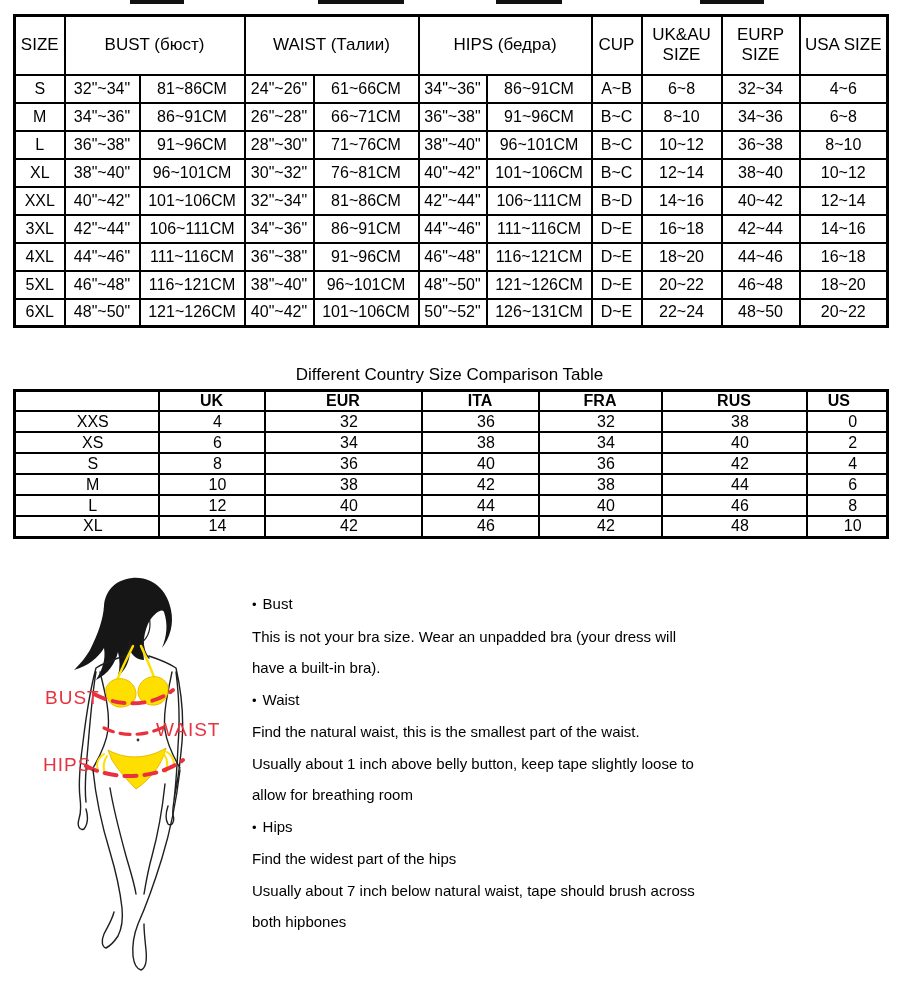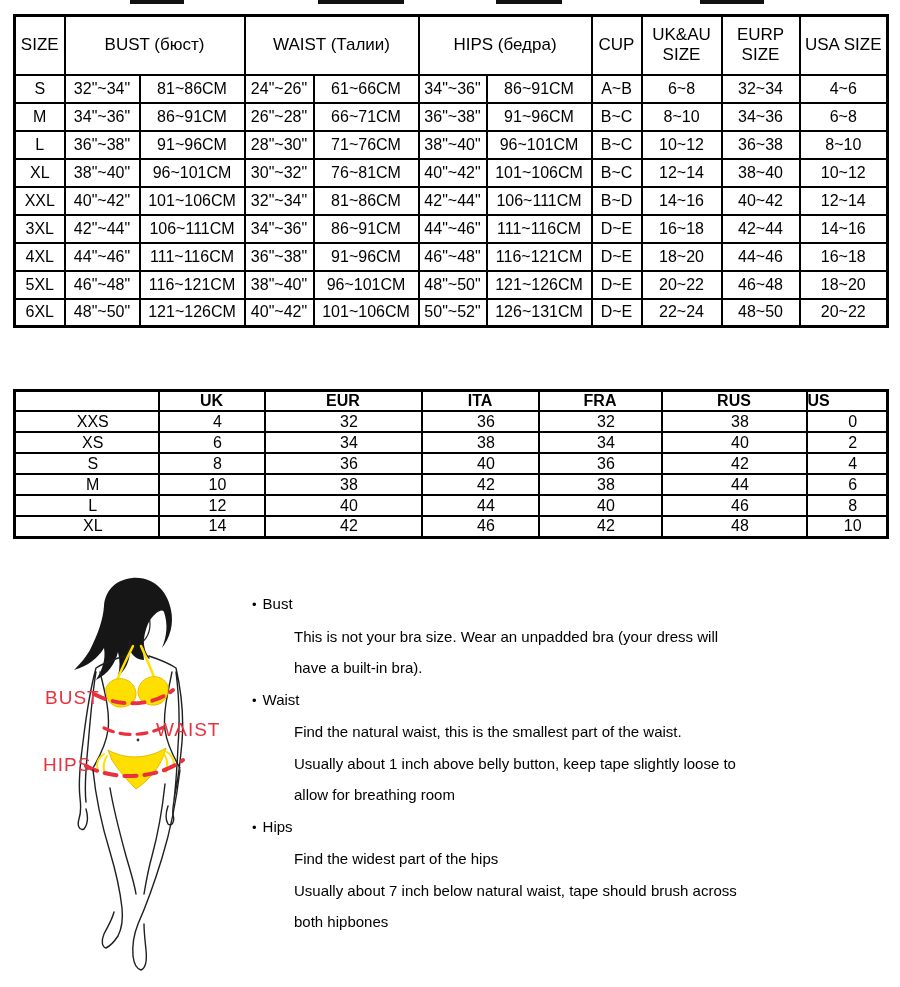--- a/index.html
+++ b/index.html
@@ -18,35 +18,35 @@
                    height:59px; text-align:center; vertical-align:middle; padding:0 2px; }
   .size-table td { border:2px solid #000; font-size:16px; height:28px; text-align:center;
                    vertical-align:middle; white-space:nowrap; }
 
   
   .cmp-title { position:absolute; left:13px; top:365px; width:873px; text-align:center;
                font-size:17px; line-height:20px; }
   .cmp-table { left:13px; top:389px; width:873px; border:3px solid #000; }
   .cmp-table th { border:2px solid #000; font-weight:bold; font-size:16px; height:18px;
                   text-align:center; vertical-align:middle; }
-  .cmp-table th:last-child { text-align:left; padding-right:16px; }
+  .cmp-table th:last-child { text-align:center; padding-right:16px; }
   .cmp-table td { border:2px solid #000; font-size:16px; height:21px; text-align:center;
                   vertical-align:middle;padding-left:12px; }
 
   
   .figure { position:absolute; left:20px; top:572px; width:230px; height:408px; }
   .sketch { fill:none; stroke:#1f1f1f; stroke-width:1.4; stroke-linecap:round; stroke-linejoin:round; }
   .dash { fill:none; stroke-linecap:round; }
   .fig-label { font-family:"Liberation Sans", sans-serif; font-size:19px; letter-spacing:1px; }
 
   
   .guide { position:absolute; left:252px; top:588px; width:612px; font-size:15px; line-height:31.5px; }
   .guide-heading { white-space:nowrap; }
   .bullet { font-size:13px; margin-right:6px; }
-  .guide-line { margin-left:42px; white-space:nowrap; }
+  .guide-line { white-space:nowrap; }
 </style>
 </head>
 <body>
 
 <div class="page">
 
   <div class="remnant" style="left:130px;width:54px;"></div>
   <div class="remnant" style="left:318px;width:86px;"></div>
   <div class="remnant" style="left:496px;width:66px;"></div>
   <div class="remnant" style="left:700px;width:64px;"></div>
@@ -191,20 +191,21 @@
           <td>50"~52"</td>
           <td>126~131CM</td>
           <td>D~E</td>
           <td>22~24</td>
           <td>48~50</td>
           <td>20~22</td>
         </tr>
       </tbody>
   </table>
 
+  <div class="cmp-title">Different Country Size Comparison Table</div>
 
   <table class="cmp-table">
     <colgroup>
       <col style="width:144px">
         <col style="width:106px">
         <col style="width:157px">
       <col style="width:117px">
         <col style="width:123px">
         <col style="width:145px">
       <col style="width:81px">

